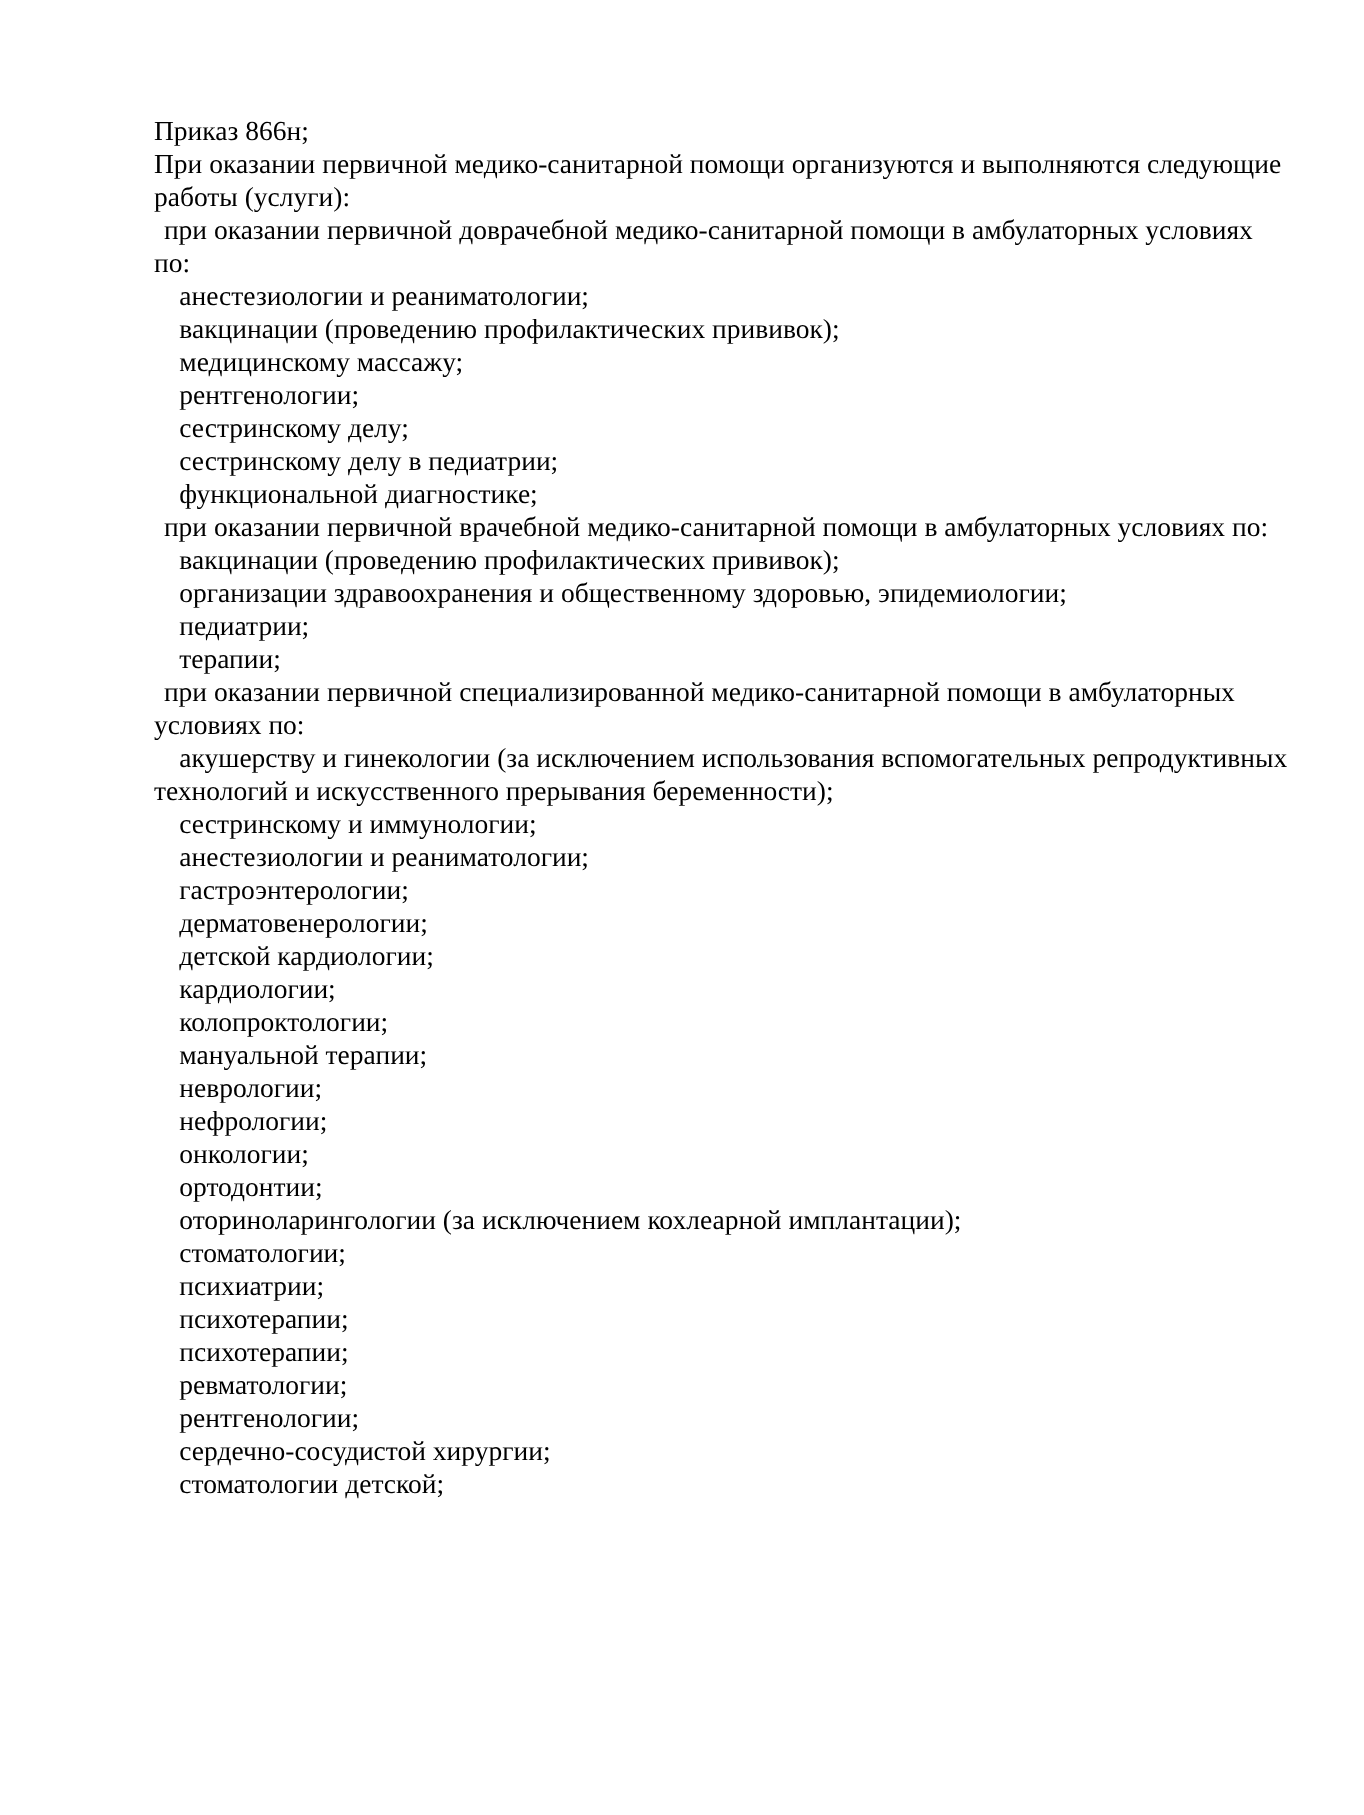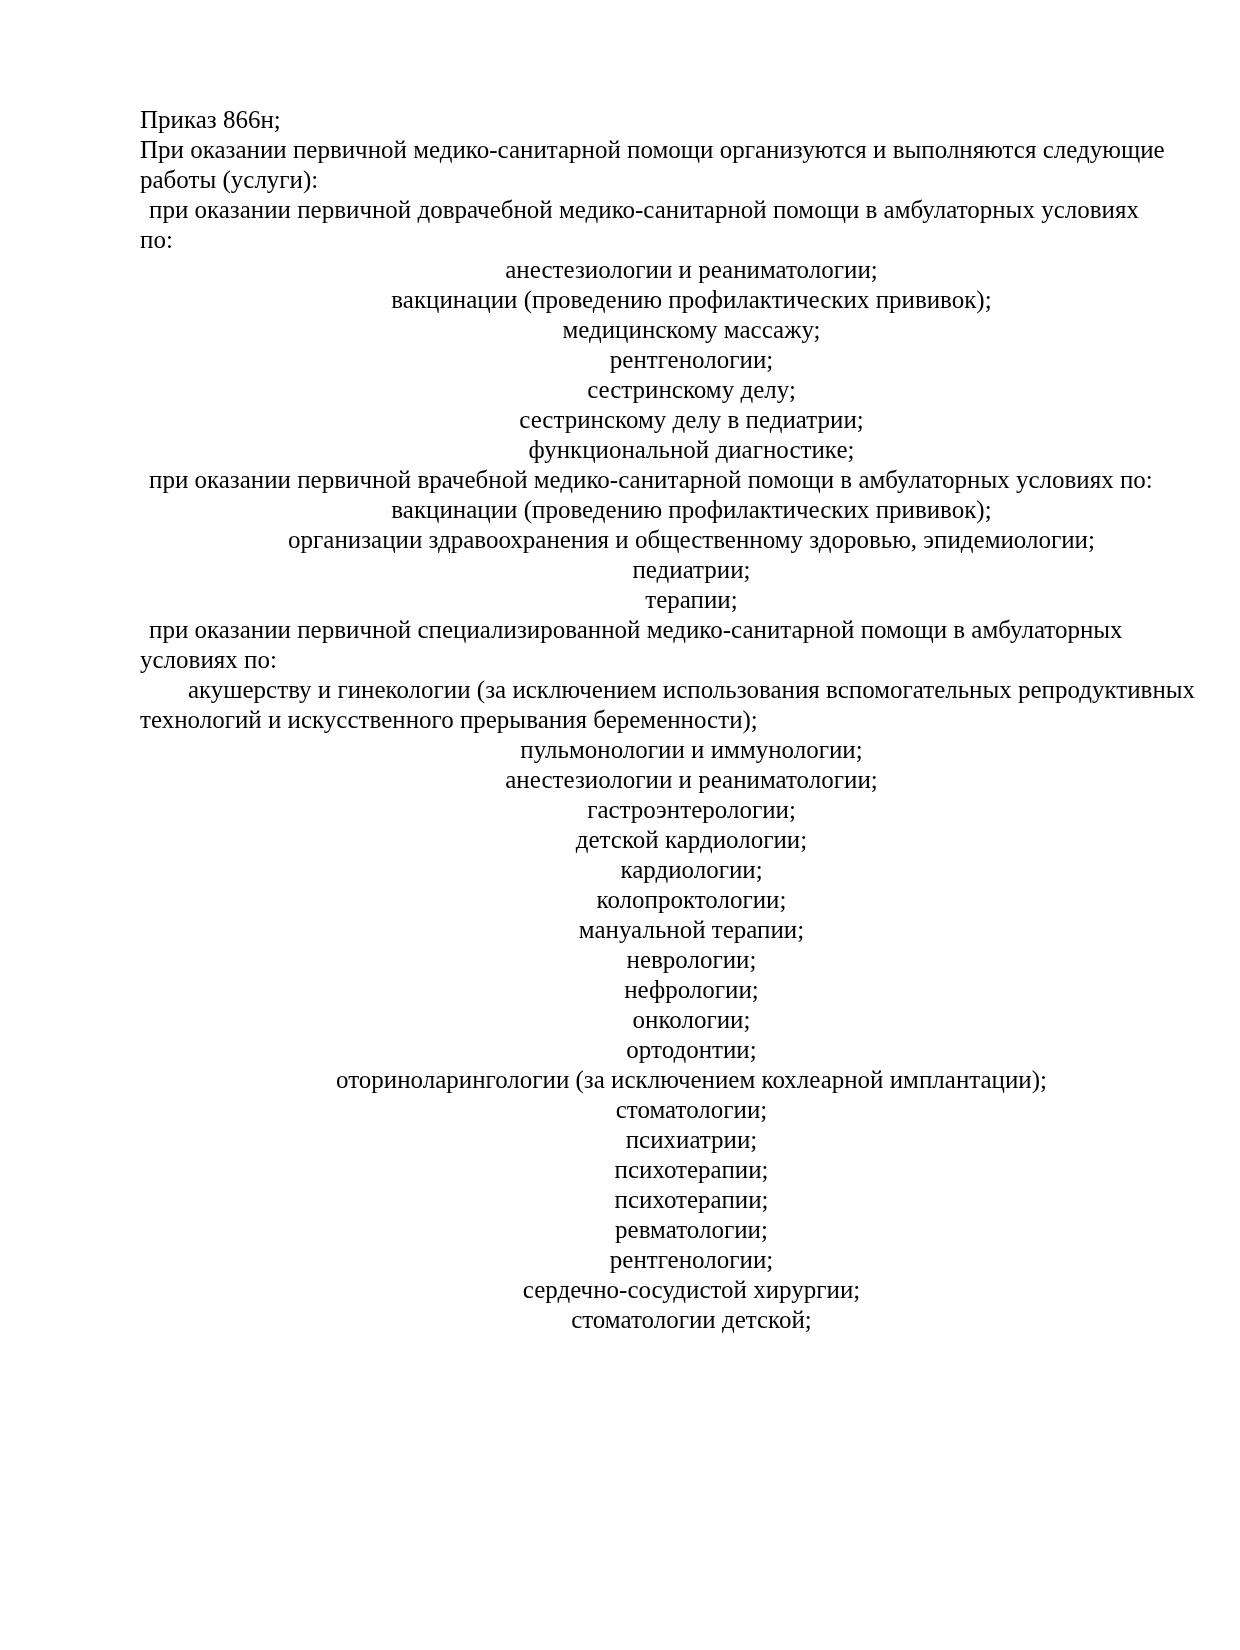--- a/index.html
+++ b/index.html
@@ -18,21 +18,21 @@
     font-family: "Liberation Serif", "DejaVu Serif", serif;
     font-size: 25px;
     line-height: 30px;
     color: #000000;
   }
   .line {
     white-space: nowrap;
   }
   .ind0 { padding-left: 0; }
   .ind1 { padding-left: 9px; }
-  .ind2 { padding-left: 23px; text-align: center; }
+  .ind2 { padding-left: 23px; }
 </style>
 </head>
 <body>
 
 <div class="page">
   <div>
       <div class="line ind0">Приказ 866н;</div>
       <div class="line ind0">При оказании первичной медико-санитарной помощи организуются и выполняются следующие</div>
       <div class="line ind0">работы (услуги):</div>
       <div class="line ind1">при оказании первичной доврачебной медико-санитарной помощи в амбулаторных условиях</div>
@@ -46,23 +46,24 @@
       <div class="line ind2">функциональной диагностике;</div>
       <div class="line ind1">при оказании первичной врачебной медико-санитарной помощи в амбулаторных условиях по:</div>
       <div class="line ind2">вакцинации (проведению профилактических прививок);</div>
       <div class="line ind2">организации здравоохранения и общественному здоровью, эпидемиологии;</div>
       <div class="line ind2">педиатрии;</div>
       <div class="line ind2">терапии;</div>
       <div class="line ind1">при оказании первичной специализированной медико-санитарной помощи в амбулаторных</div>
       <div class="line ind0">условиях по:</div>
       <div class="line ind2">акушерству и гинекологии (за исключением использования вспомогательных репродуктивных</div>
       <div class="line ind0">технологий и искусственного прерывания беременности);</div>
-      <div class="line ind2">пульмонологии и иммунологии;</div>
+      <div class="line ind2">сестринскому и иммунологии;</div>
       <div class="line ind2">анестезиологии и реаниматологии;</div>
       <div class="line ind2">гастроэнтерологии;</div>
+      <div class="line ind2">дерматовенерологии;</div>
       <div class="line ind2">детской кардиологии;</div>
       <div class="line ind2">кардиологии;</div>
       <div class="line ind2">колопроктологии;</div>
       <div class="line ind2">мануальной терапии;</div>
       <div class="line ind2">неврологии;</div>
       <div class="line ind2">нефрологии;</div>
       <div class="line ind2">онкологии;</div>
       <div class="line ind2">ортодонтии;</div>
       <div class="line ind2">оториноларингологии (за исключением кохлеарной имплантации);</div>
       <div class="line ind2">стоматологии;</div>

